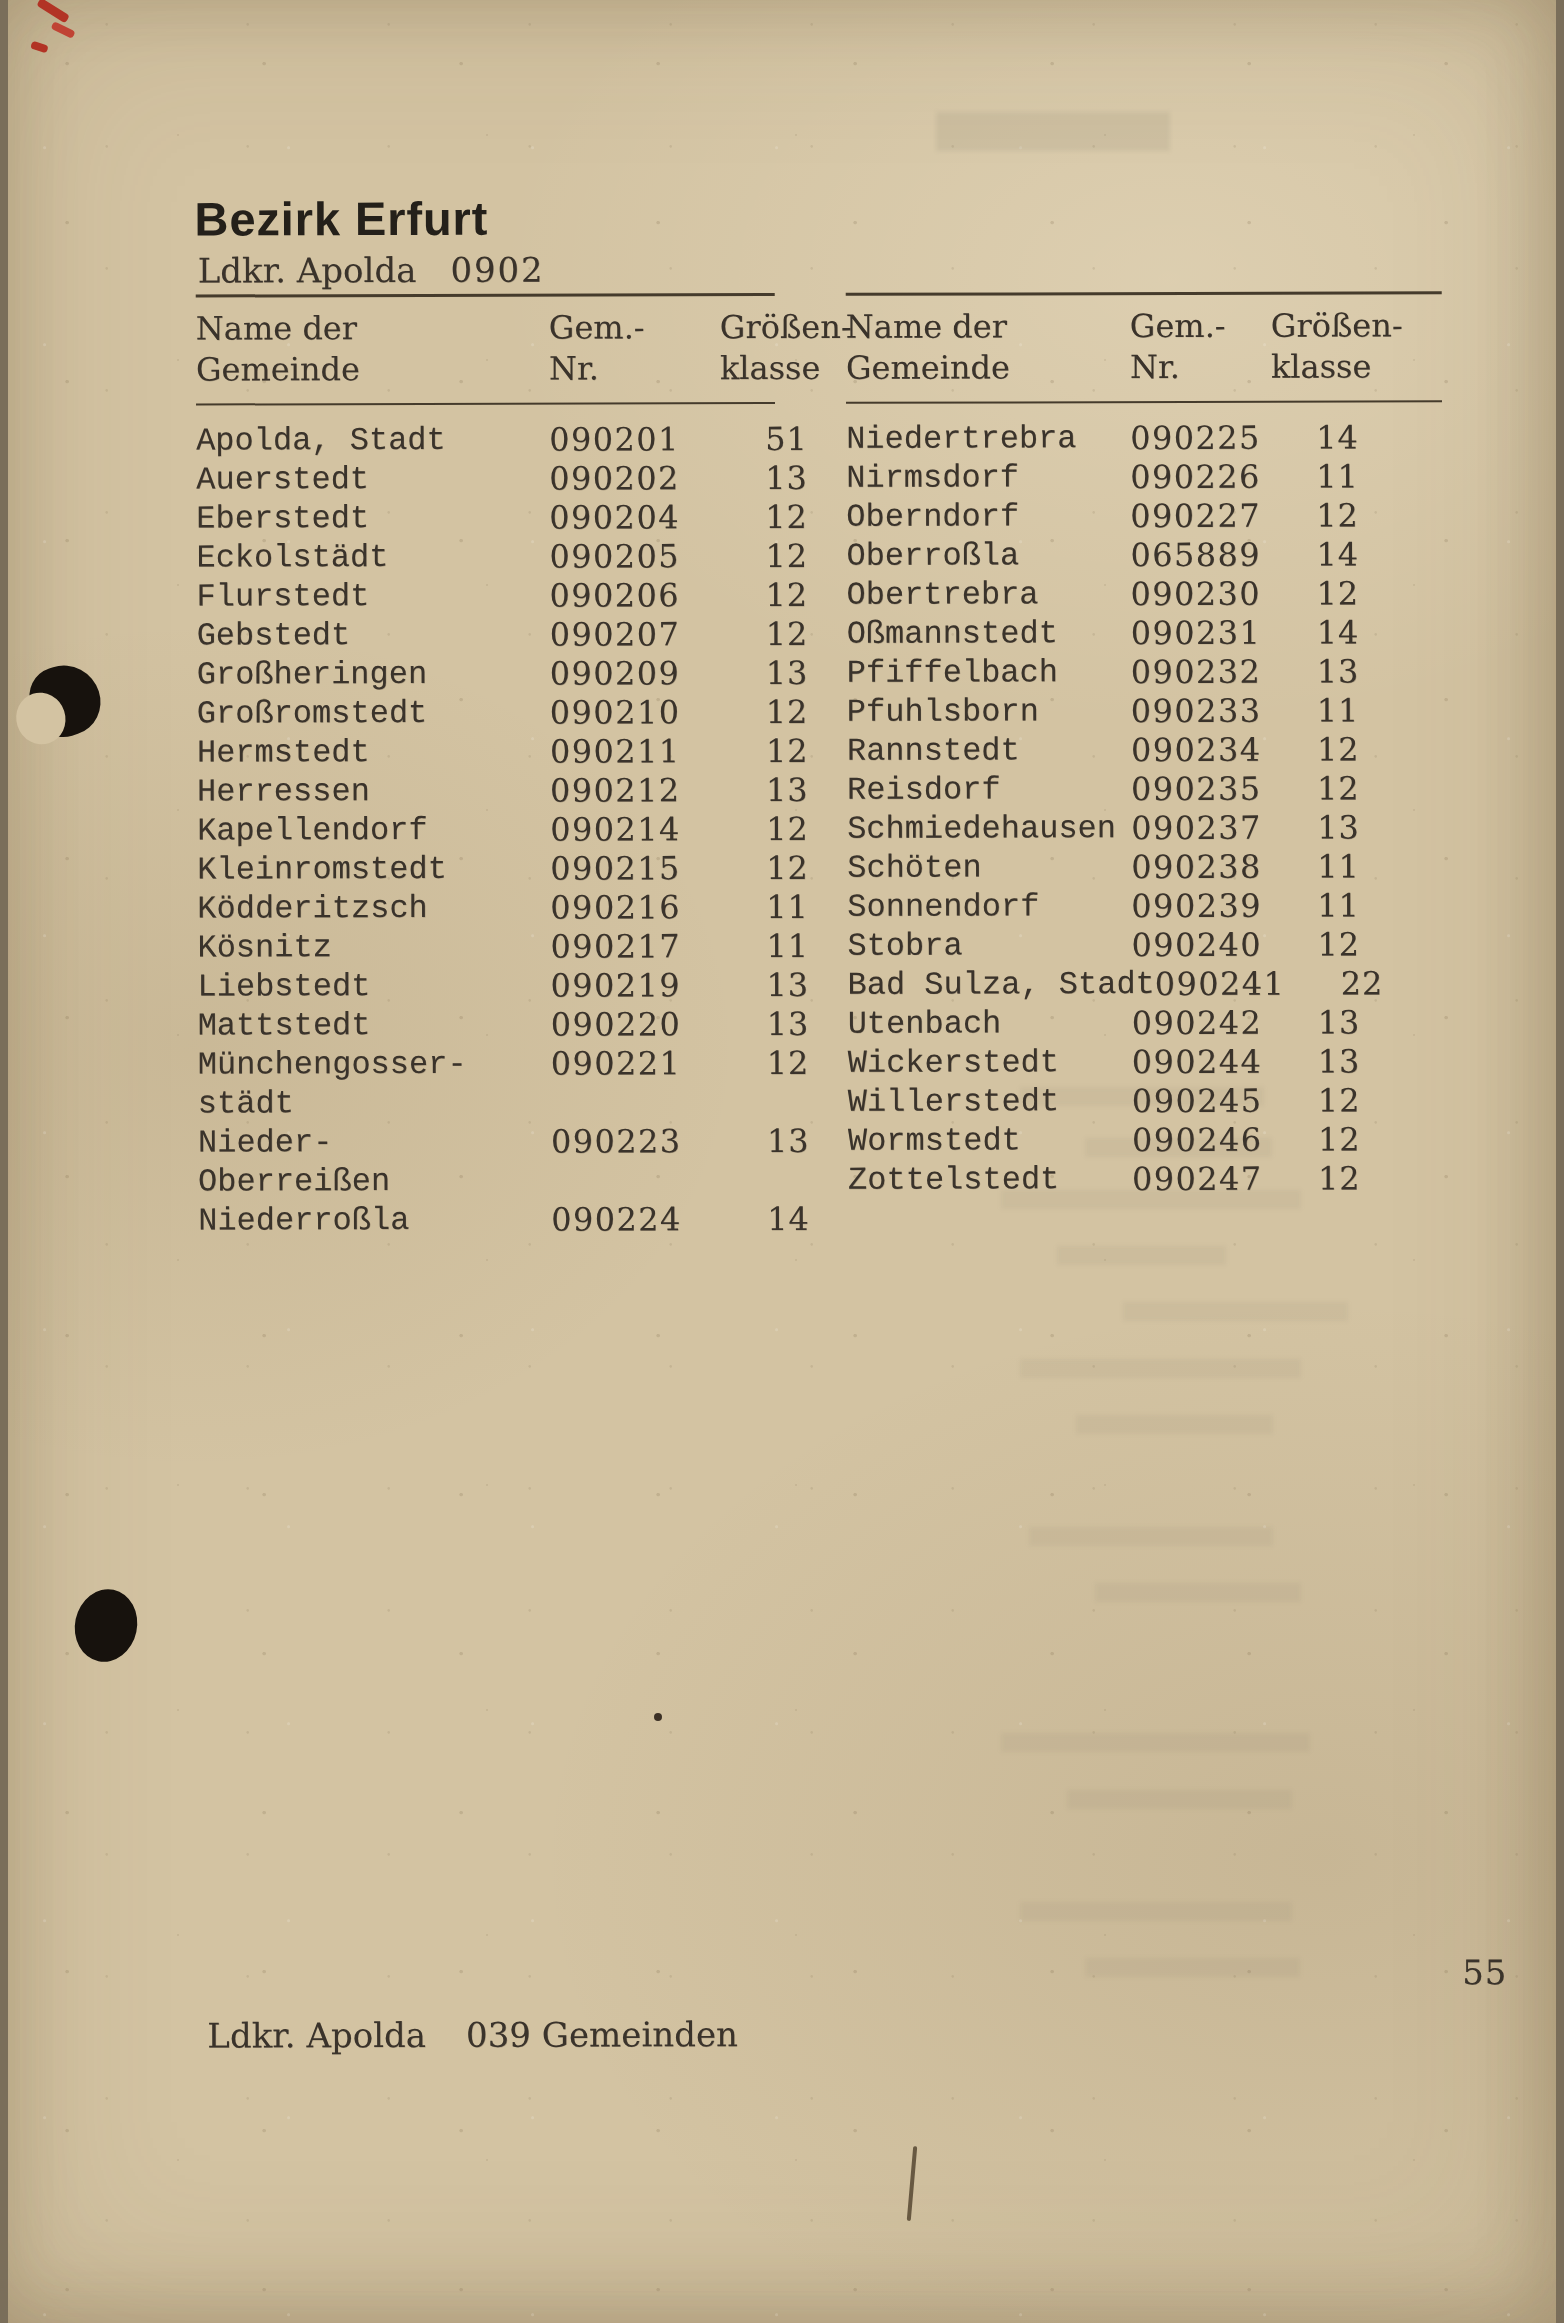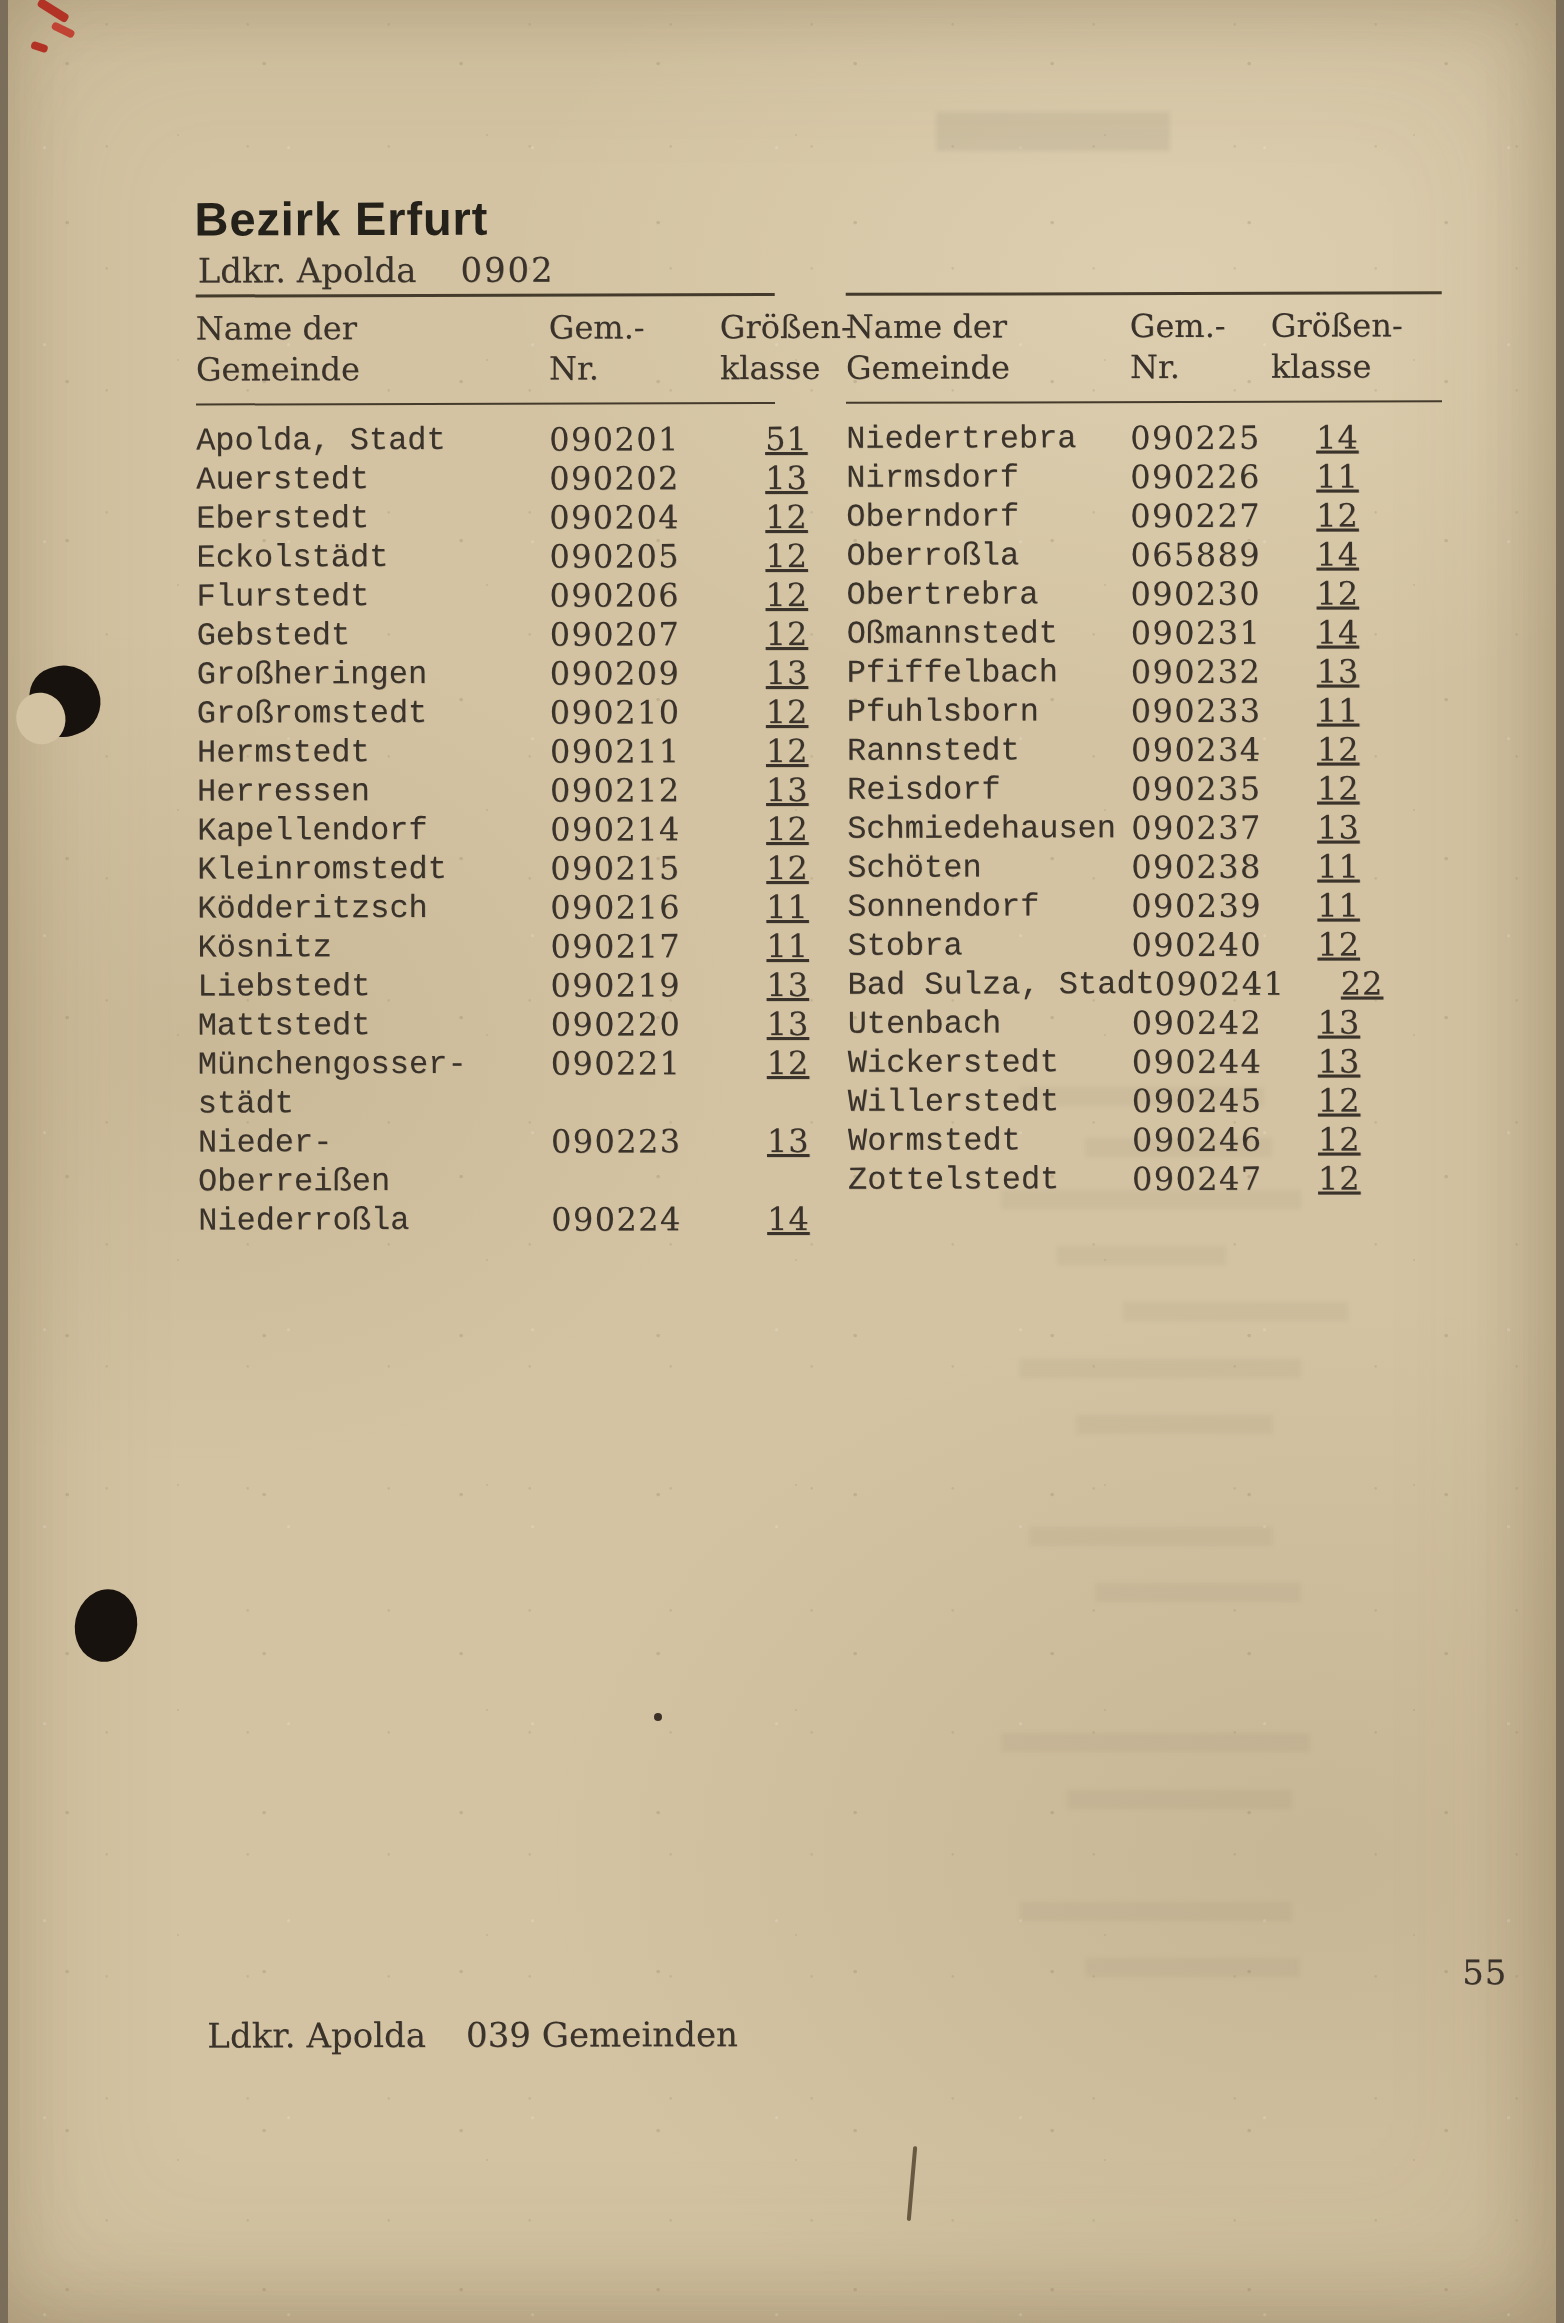--- a/index.html
+++ b/index.html
@@ -31,21 +31,21 @@
   .content{position:absolute;inset:0;transform:rotate(-0.15deg);}
   .txt{text-shadow:0.4px 0.4px 0 rgba(58,48,38,.30);}
 
   .title{
     position:absolute;left:189px;top:159px;
     font-family:"Liberation Sans", sans-serif;
     font-weight:bold;font-size:47px;letter-spacing:0.9px;
     color:#24201a;
   }
   .subtitle{position:absolute;left:192px;top:249px;font-size:34px;}
-  .subtitle .code{margin-left:44px;letter-spacing:1.9px;}
+  .subtitle .code{margin-left:34px;letter-spacing:1.9px;}
 
   .table{position:absolute;top:293px;font-size:32px;}
   .table-left{left:190px;width:579px;}
   .table-right{left:840px;width:596px;}
 
   .thead{
     display:flex;
     border-top:3.7px solid #453b2c;
     border-bottom:2.8px solid #453b2c;
     padding:11.2px 0 13px 0;
@@ -55,21 +55,21 @@
   .table-left  .c1{flex:0 0 353px;}
   .table-left  .c2{flex:0 0 171px;}
   .table-right .c1{flex:0 0 284px;}
   .table-right .c2{flex:0 0 141px;}
   .c3{flex:1;}
 
   .tbody{padding-top:16px;}
   .row{display:flex;line-height:39px;}
   .c-name div{line-height:39px;white-space:nowrap;font-family:Liberation Mono, monospace;}
   .c-nr{letter-spacing:1.4px;}
-  .c-kl{padding-left:45px;letter-spacing:0.9px;text-decoration:underline;}
+  .c-kl{padding-left:45px;letter-spacing:0.9px;}
 
   .footer{position:absolute;left:197px;top:2014px;font-size:34px;}
   .footer .count{margin-left:40px;}
   .page-number{position:absolute;left:1452px;top:1954px;font-size:34px;letter-spacing:0.9px;}
 
   
   .hole{position:absolute;background:#17120d;border-radius:50%;}
   .hole-1{left:22.5px;top:665px;width:69px;height:71px;border-radius:48% 60% 55% 50%;transform:rotate(-18deg);}
   .hole-1::after{content:'';position:absolute;left:-19px;top:19px;width:49px;height:52px;background:#d3c3a2;border-radius:50%;}
   .hole-2{left:67px;top:1589px;width:62px;height:73px;transform:rotate(12deg);}

